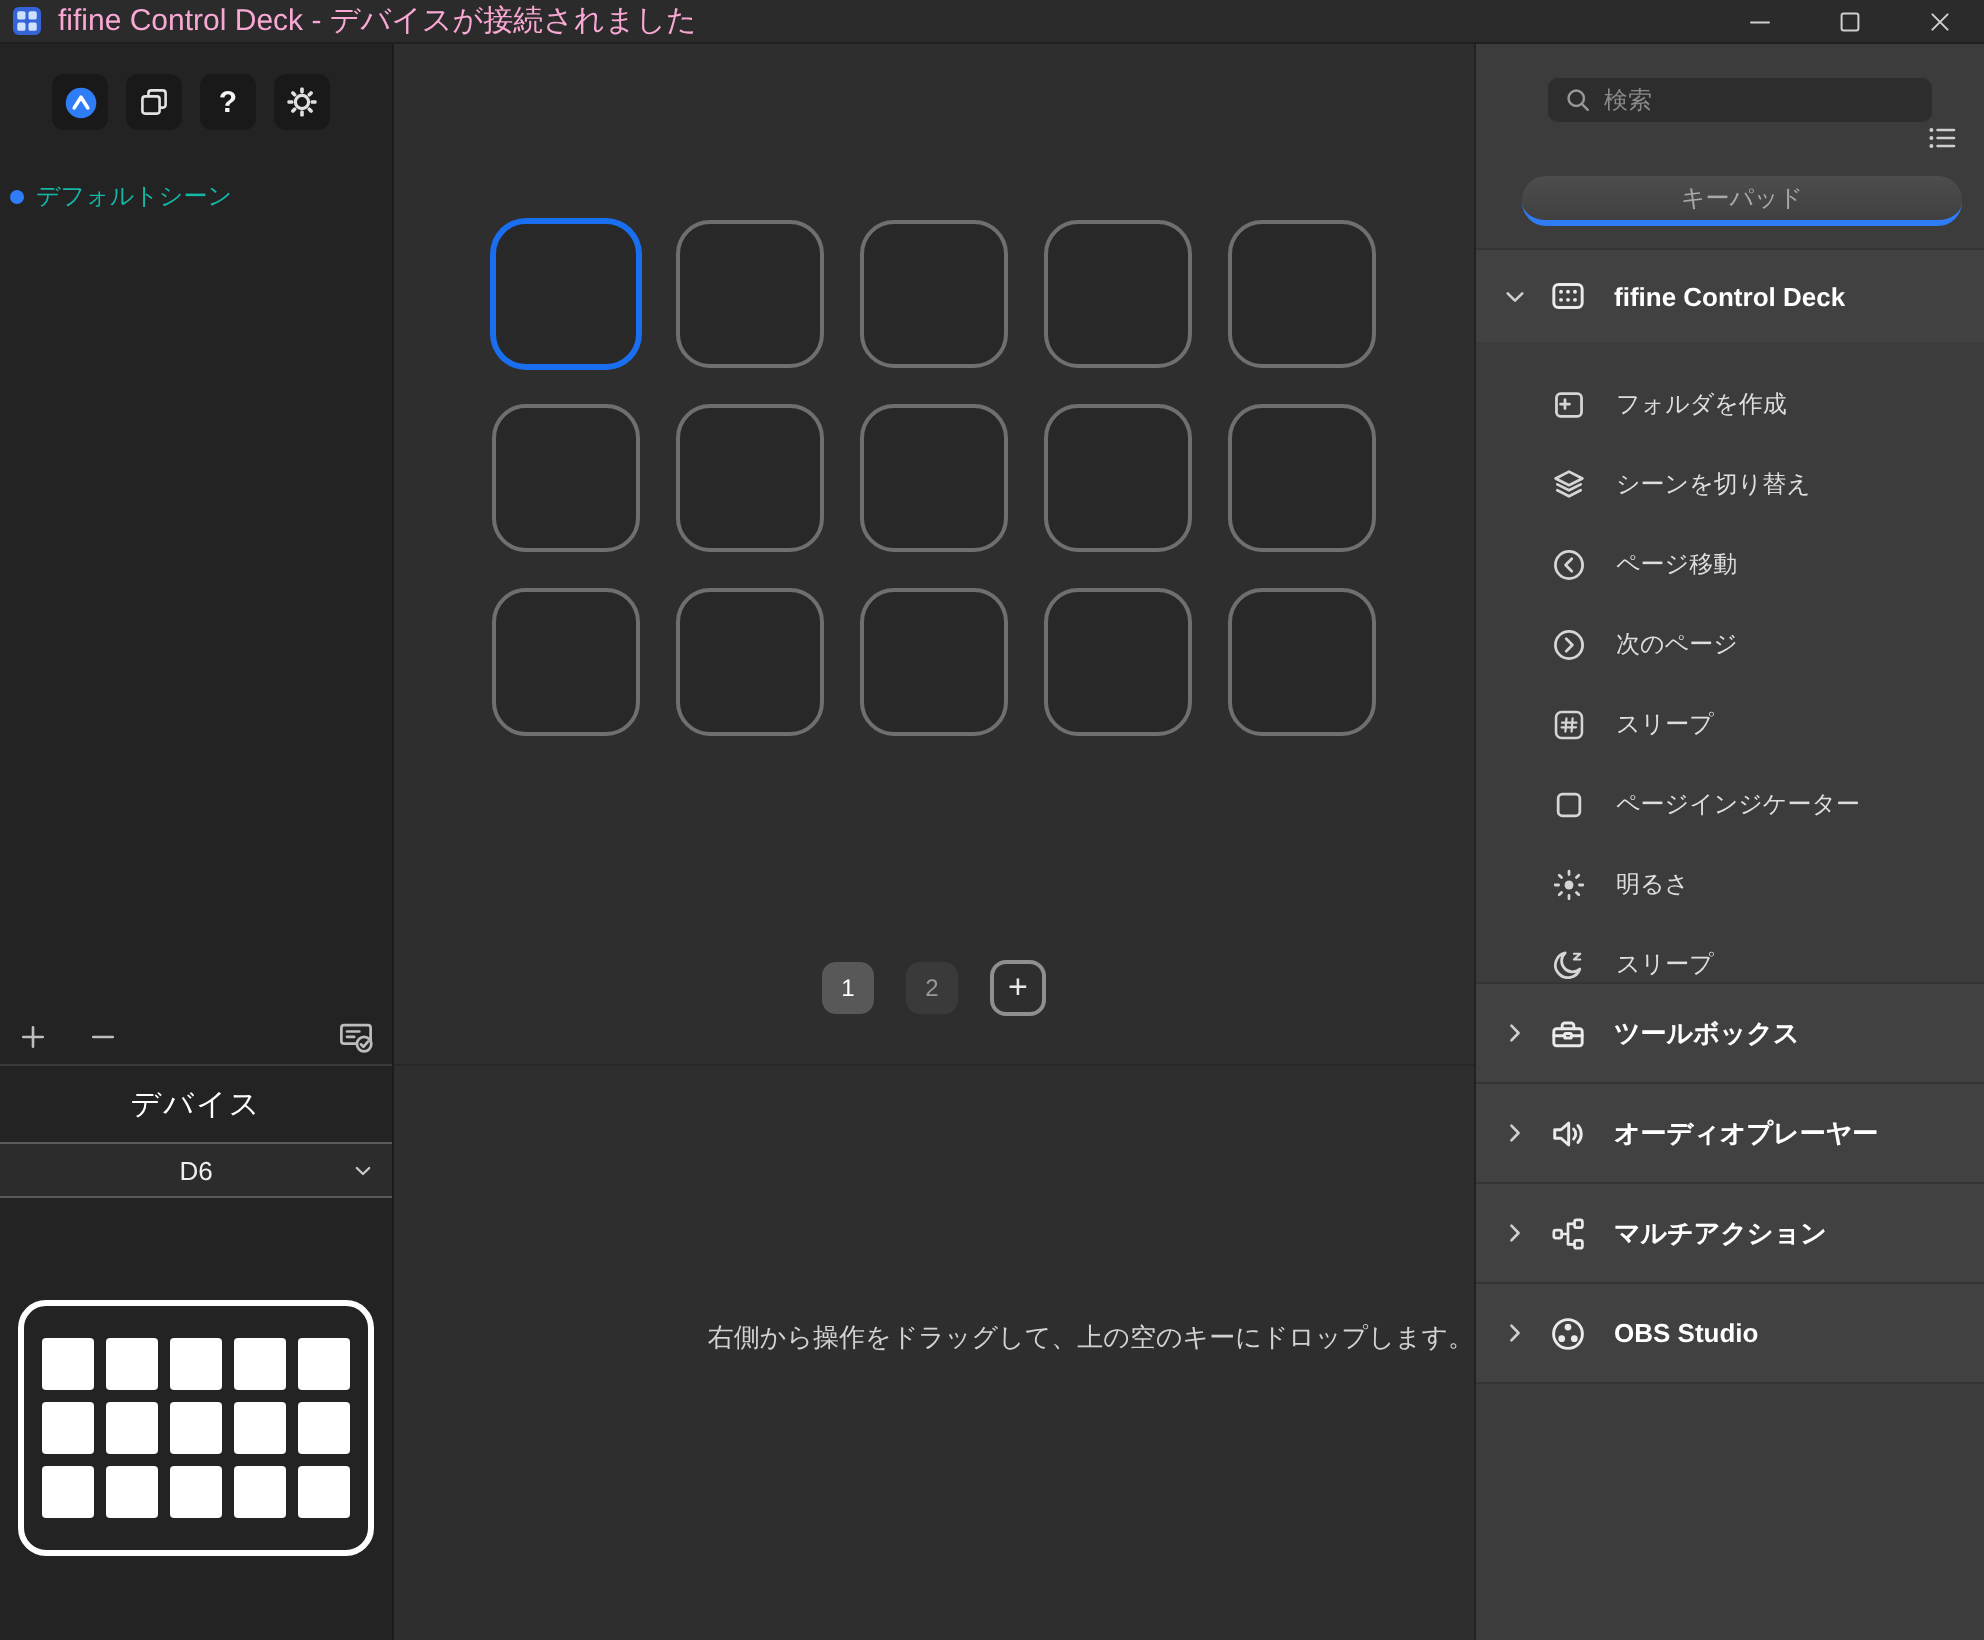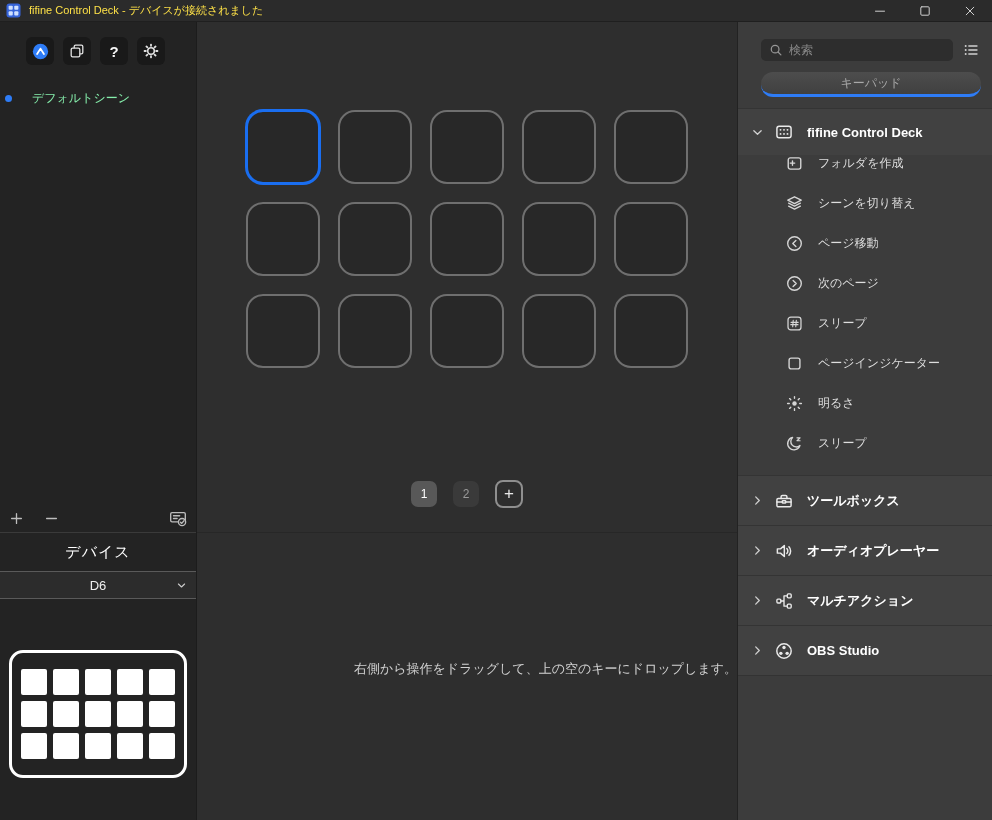--- a/index.html
+++ b/index.html
@@ -3,31 +3,31 @@
 <meta charset="utf-8">
 <style>
   *{margin:0;padding:0;box-sizing:border-box;}
   html,body{width:992px;height:820px;}
   body{position:relative;overflow:hidden;background:#2e2e2e;font-family:"Liberation Sans","DejaVu Sans",sans-serif;color:#ddd;}
   .icon{display:inline-flex;align-items:center;justify-content:center;line-height:0;}
 
   
   #titlebar{position:absolute;left:0;top:0;width:992px;height:22px;background:#2b2b2b;border-bottom:1px solid #1f1f1f;display:flex;align-items:center;z-index:5;}
   #titlebar .app-ico{margin-left:6px;}
-  #titlebar .title{margin-left:8px;font-size:11px;color:#fde047;white-space:nowrap;}
+  #titlebar .title{margin-left:8px;font-size:15px;color:#f9a8d4;white-space:nowrap;}
   .win-controls{margin-left:auto;display:flex;height:22px;}
   .win-btn{width:45px;height:22px;display:flex;align-items:center;justify-content:center;cursor:pointer;background:transparent;border:none;}
 
   
   #left-panel{position:absolute;left:0;top:22px;width:197px;height:798px;background:#232323;border-right:1px solid #1c1c1c;display:flex;flex-direction:column;}
   #left-toolbar{display:flex;gap:9px;padding:15px 0 0 26px;height:55px;flex:none;}
   .tool-btn{width:28px;height:28px;border-radius:6px;background:#191919;border:none;display:flex;align-items:center;justify-content:center;cursor:pointer;}
   .tool-btn.help{font-size:15px;font-weight:700;color:#f5f5f5;font-family:inherit;}
   #scene-area{flex:1;padding-top:10px;overflow:hidden;}
-  .scene-item{display:flex;align-items:center;gap:20px;height:22px;padding-left:5px;font-size:12px;color:#86efac;cursor:pointer;}
+  .scene-item{display:flex;align-items:center;gap:6px;height:22px;padding-left:5px;font-size:12px;color:#14b8a6;cursor:pointer;}
   .scene-dot{width:7px;height:7px;border-radius:50%;flex:none;}
   #left-bottom{height:28px;flex:none;display:flex;align-items:center;padding:0 9px;gap:20px;}
   .lb-btn{background:none;border:none;cursor:pointer;display:flex;padding:0;}
   .lb-btn.last{margin-left:auto;}
   #device-section{height:288px;flex:none;border-top:1px solid #3a3a3a;display:flex;flex-direction:column;align-items:center;}
   #device-title{margin-top:10px;font-size:15px;font-weight:400;color:#fff;letter-spacing:1px;}
   #device-select{margin-top:9px;width:100%;height:28px;background:#2c2c2c;border-top:1px solid #5a5a5a;border-bottom:1px solid #5a5a5a;position:relative;display:flex;align-items:center;justify-content:center;font-size:13px;color:#f0f0f0;cursor:pointer;}
   #device-select .chev{position:absolute;right:9px;}
   #device-preview{margin-top:51px;width:178px;height:128px;border:3px solid #fff;border-radius:14px;display:flex;align-items:center;justify-content:center;}
   #preview-grid{display:grid;grid-template-columns:repeat(5,26px);grid-template-rows:repeat(3,26px);gap:6px;}
@@ -40,34 +40,34 @@
   .key{background:#282828;border:2px solid #6f6f6f;border-radius:17px;cursor:pointer;}
   .key.selected{border-color:#1a6ef0;box-shadow:0 0 0 1px #1a6ef0;}
   #page-row{position:absolute;left:0;top:458px;width:100%;display:flex;justify-content:center;align-items:center;gap:16px;}
   .page-btn{width:26px;height:26px;border:none;border-radius:7px;background:#3a3a3a;color:#9a9a9a;font-size:12px;cursor:pointer;font-family:inherit;}
   .page-btn.active{background:#585858;color:#fff;}
   .page-add{width:28px;height:28px;border:2px solid #8f8f8f;border-radius:8px;background:transparent;color:#e8e8e8;font-size:17px;cursor:pointer;font-family:inherit;display:flex;align-items:center;justify-content:center;}
   #hint{position:absolute;left:0;top:638px;width:100%;text-align:right;font-size:13px;color:#d2d2d2;}
 
   
   #right-panel{position:absolute;left:737px;top:22px;width:255px;height:798px;background:#3c3c3c;border-left:1px solid #222;}
-  #search-row{display:flex;align-items:center;padding:17px 13px 0 23px;}
+  #search-row{display:flex;align-items:center;padding:17px 13px 0 23px;flex-direction:column;}
   #search-box{width:192px;height:22px;background:#2d2d2d;border-radius:5px;display:flex;align-items:center;gap:6px;padding:0 8px;}
   #search-box input{flex:1;min-width:0;background:transparent;border:none;outline:none;font-size:12px;color:#e0e0e0;font-family:inherit;}
   #search-box input::placeholder{color:#898989;}
   #list-toggle{margin-left:auto;background:none;border:none;cursor:pointer;display:flex;padding:0;}
   #cat-tab{margin:11px 0 0 23px;width:220px;height:25px;background:linear-gradient(180deg,#4d4d4d,#404040);border:none;border-bottom:3px solid #2e7cf6;border-radius:12px;color:#a8a8a8;font-size:12px;cursor:pointer;font-family:inherit;display:flex;align-items:center;justify-content:center;}
   #sections{margin-top:11px;border-bottom:1px solid #333;}
   .section-header{height:47px;display:flex;align-items:center;padding-left:13px;border-top:1px solid #343434;background:#414141;cursor:pointer;}
   .section.collapsed .section-header{height:50px;}
   .section-header .chev{width:13px;flex:none;}
   .section-header .sec-ico{margin-left:11px;flex:none;}
   .sec-label{margin-left:14px;font-size:13px;font-weight:700;color:#fff;}
   .section-items{background:#3c3c3c;}
-  .action-item{height:40px;display:flex;align-items:flex-start;padding-left:48px;cursor:grab;}
+  .action-item{height:40px;display:flex;align-items:flex-end;padding-left:38px;cursor:grab;}
   .action-item .item-label{margin-left:15px;font-size:12px;color:#dedede;}
 </style>
 </head>
 <body>
 
 <div id="titlebar">
   <span class="icon app-ico">
       <svg width="15" height="15" viewBox="0 0 16 16" fill="none" stroke="#d8d8d8" stroke-width="1.3" stroke-linecap="round" stroke-linejoin="round">
         <rect x="0.5" y="0.5" width="15" height="15" rx="3.2" fill="#3563d8" stroke="none"></rect>
         <g fill="#cfe0ff" stroke="none">

